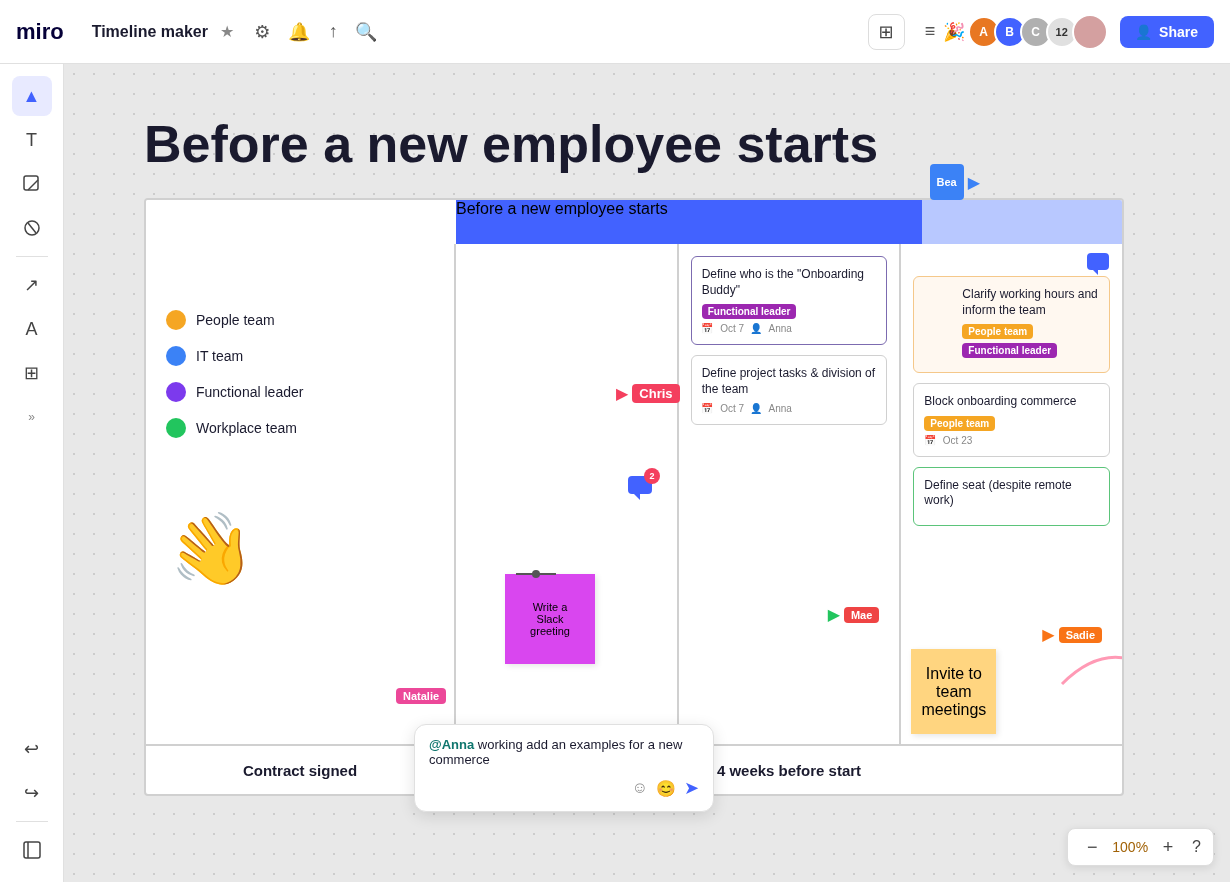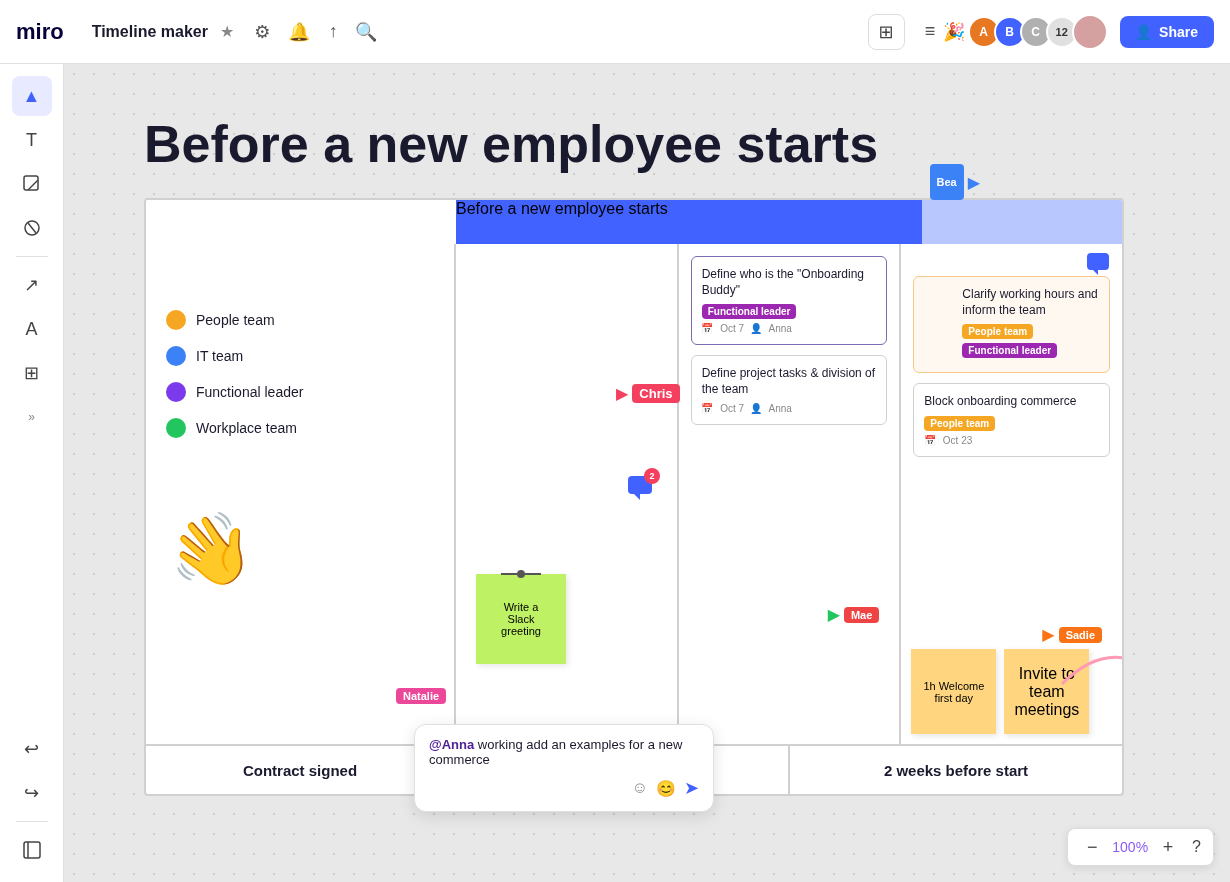--- a/index.html
+++ b/index.html
@@ -287,21 +287,21 @@
       width: 300px;
       box-shadow: 0 4px 16px rgba(0,0,0,0.12);
       position: absolute;
       bottom: 70px;
       left: 350px;
     }
     .chat-text {
       font-size: 13px;
       color: #1a1a2e;
     }
-    .chat-at { color: #4c1d95; font-weight: 600; }
+    .chat-at { color: #0f766e; font-weight: 600; }
     .chat-actions {
       display: flex;
       align-items: center;
       gap: 8px;
       margin-top: 10px;
       justify-content: flex-end;
     }
     .chat-action-icon { font-size: 16px; color: #888; cursor: pointer; }
     .chat-send { color: #4262ff; font-size: 18px; cursor: pointer; }
 
@@ -324,21 +324,21 @@
       height: 24px;
       border: none;
       background: none;
       font-size: 18px;
       cursor: pointer;
       color: #444;
       display: flex;
       align-items: center;
       justify-content: center;
     }
-    .zoom-text { font-size: 14px; font-weight: 500; color: #8b5cf6; }
+    .zoom-text { font-size: 14px; font-weight: 500; color: #a16207; }
 
     
     .timeline-footer {
       display: flex;
       height: 50px;
       border-top: 2px solid #d0d0d0;
     }
     .footer-cell {
       flex: 1;
       display: flex;
@@ -467,21 +467,21 @@
             <div style="position:relative; display:inline-block;">
               <svg width="28" height="28" viewBox="0 0 28 28" fill="#4262ff">
                   <rect x="2" y="2" width="24" height="18" rx="4"></rect>
                   <polygon points="8,20 14,26 14,20"></polygon>
                 </svg>
               <div style="position:absolute; top:-6px; right:-6px; background:#f43f5e; color:#fff; border-radius:50%; width:16px; height:16px; font-size:9px; display:flex; align-items:center; justify-content:center; font-weight:700;">2</div>
             </div>
           </div>
 
           <div style="position:absolute; bottom:80px; left:20px;">
-            <div style="background:#bef264; width:90px; height:90px; padding:24px; display:flex; align-items:center; justify-content:center; text-align:center; font-size:11px; font-weight:500; box-shadow: 2px 2px 6px rgba(0,0,0,0.1);">Write a Slack greeting</div>
+            <div style="background:#d946ef; width:90px; height:90px; padding:24px; display:flex; align-items:center; justify-content:center; text-align:center; font-size:11px; font-weight:500; box-shadow: 2px 2px 6px rgba(0,0,0,0.1); margin-left: 29px;">Write a Slack greeting</div>
             <div style="width:8px; height:8px; background:#555; border-radius:50%; position:absolute; top:-4px; left:50%; transform:translateX(-50%);"></div>
             <div style="width:40px; height:2px; background:#555; position:absolute; top:-1px; left:50%; transform:translateX(-50%);"></div>
           </div>
 
           <div style="position:absolute; bottom:40px; left:-60px; display:flex; align-items:center; gap:4px;">
             <span style="background:#ec4899; color:#fff; font-size:11px; font-weight:700; padding:2px 7px; border-radius:4px;">Natalie</span>
           </div>
         </div>
 
         <div class="week-col" style="border-right:2px solid #d0d0d0;">
@@ -536,42 +536,43 @@
             <div class="card-title">Block onboarding commerce</div>
             <div class="card-tags">
               <span class="tag tag-orange">People team</span>
             </div>
             <div class="card-meta">
               <span>📅</span>
               <span>Oct 23</span>
             </div>
           </div>
 
+          <div class="task-card green-border">
+            <div class="card-title">Define seat (despite remote work)</div>
+          </div>
 
           <div style="position:absolute; bottom:100px; right:20px; display:flex; align-items:center; gap:4px;">
             <span style="color:#f97316; font-size:16px;">▶</span>
             <span style="background:#f97316; color:#fff; font-size:11px; font-weight:700; padding:2px 7px; border-radius:4px;">Sadie</span>
           </div>
 
           <div style="position:absolute; bottom:10px; left:10px; display:flex; gap:8px;">
-            <div style="background:#ffd580; width:85px; height:85px; padding:8px; display:flex; align-items:center; justify-content:center; text-align:center; font-size:11px; font-weight:500; box-shadow:2px 2px 6px rgba(0,0,0,0.1);">1h Welcome first day</div>
             <div style="background:#ffd580; width:85px; height:85px; padding:8px; display:flex; align-items:center; justify-content:center; text-align:center; font-size:16px; font-weight:500; box-shadow:2px 2px 6px rgba(0,0,0,0.1);">Invite to team meetings</div>
           </div>
 
           <svg style="position:absolute; bottom:50px; right:-30px; width:100px; height:60px;" viewBox="0 0 100 60">
             <path d="M10,50 Q50,10 90,30" stroke="#ff9ab5" stroke-width="3" fill="none"></path>
             <polygon points="85,20 95,35 80,38" fill="#ff9ab5"></polygon>
           </svg>
         </div>
       </div>
 
       <div class="timeline-footer">
         <div class="footer-cell">Contract signed</div>
         <div class="footer-cell">4 weeks before start</div>
-        <div class="footer-cell" style="border-right:none;">2 weeks before start</div>
       </div>
     </div>
   </div>
 
   <div style="position:absolute; top:100px; right:250px; display:flex; align-items:center; gap:4px;">
     <span style="background:#3b82f6; color:#fff; font-size:11px; font-weight:700; padding:12px 7px; border-radius:4px;">Bea</span>
     <span style="color:#3b82f6; font-size:16px;">▶</span>
   </div>
 
   <div class="chat-bubble">

